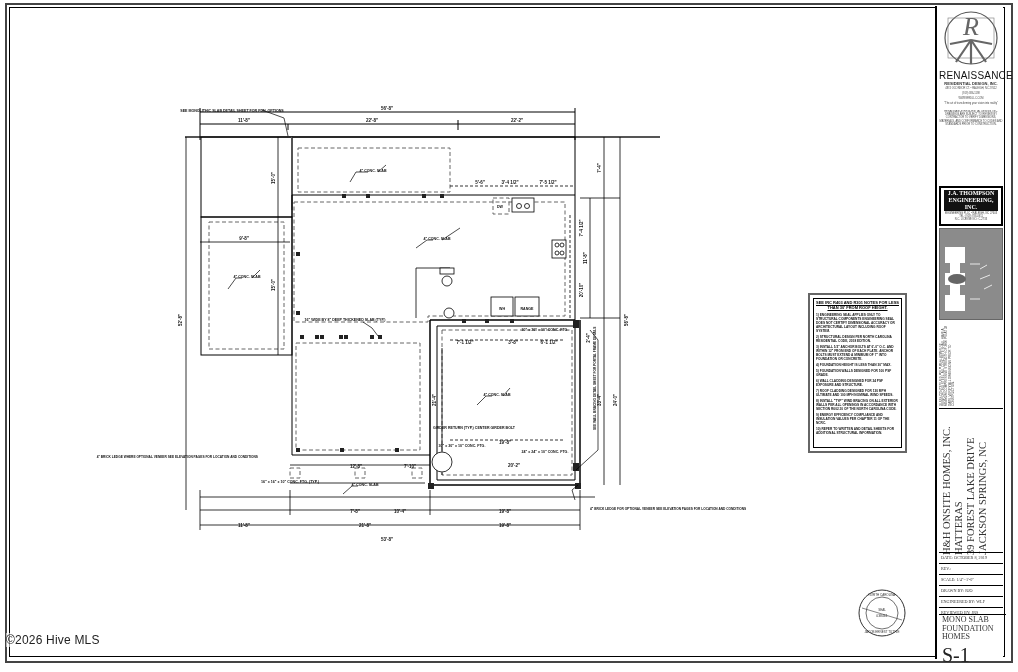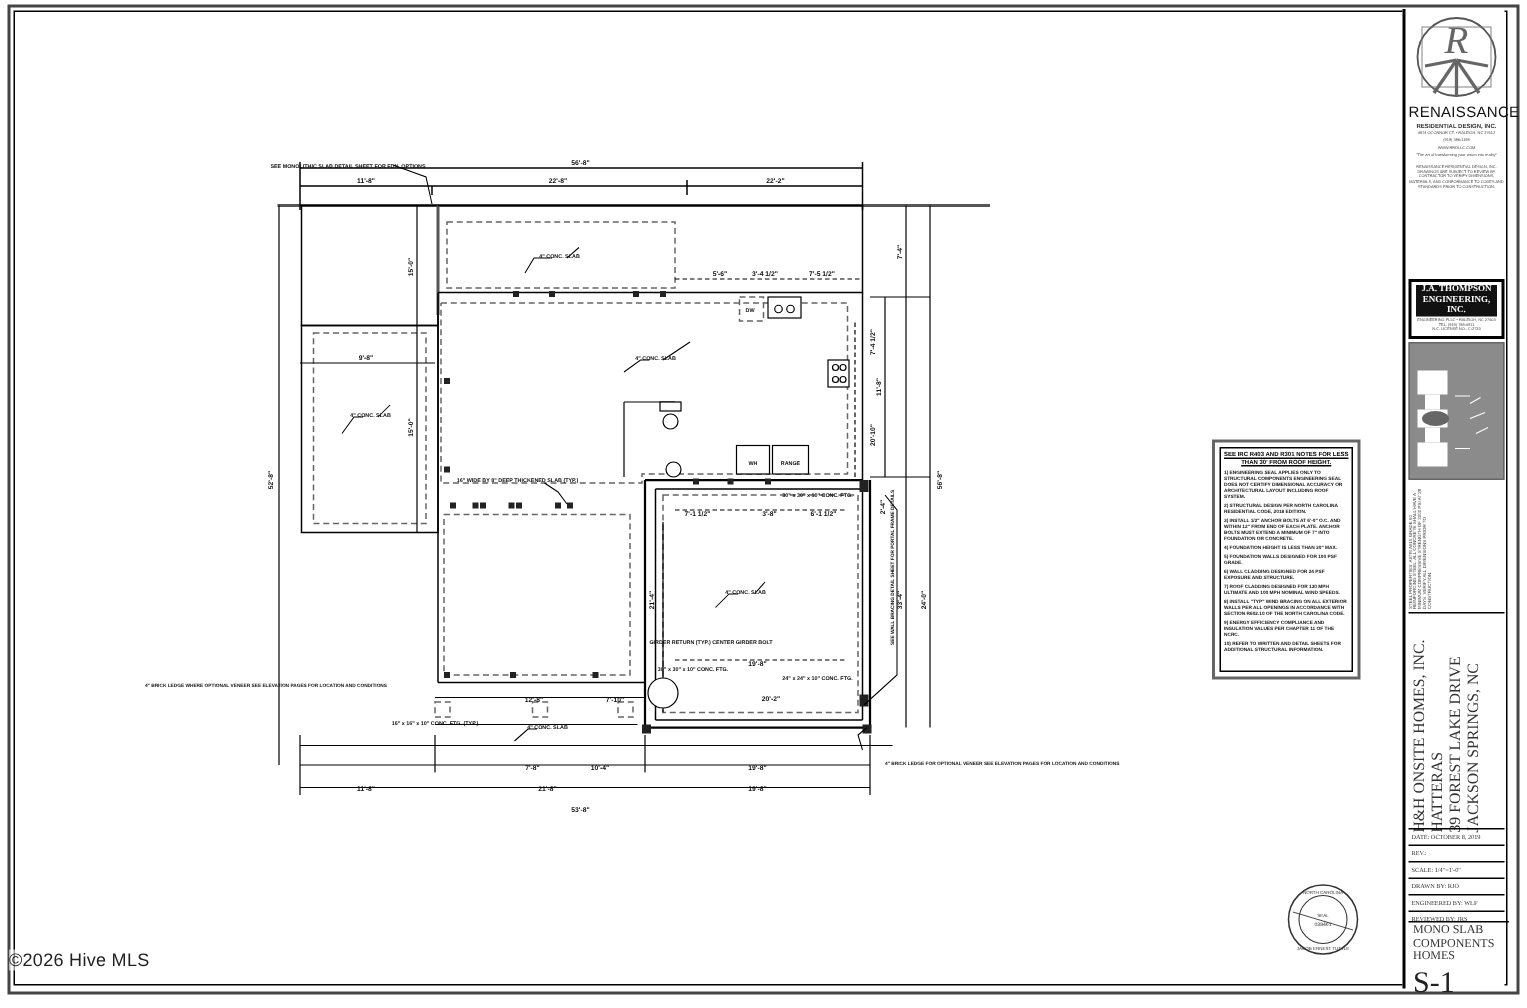--- a/index.html
+++ b/index.html
@@ -319,19 +319,19 @@
   <div class="tb-cell rows">
     <div class="row">DATE: OCTOBER 8, 2019</div>
     <div class="row">REV.:</div>
     <div class="row">SCALE: 1/4"=1'-0"</div>
     <div class="row">DRAWN BY: RJO</div>
     <div class="row">ENGINEERED BY: WLF</div>
     <div class="row">REVIEWED BY: JRS</div>
   </div>
   <div class="tb-cell sheet-title" style="top:608px;">
     <div>MONO SLAB</div>
-    <div>COMPONENTS</div>
+    <div>FOUNDATION</div>
     <div>HOMES</div>
   </div>
   <div class="tb-cell sheet-num">S-1</div>
 </div>
 
 <div class="watermark">©2026 Hive MLS</div>
 
 </body></html>

